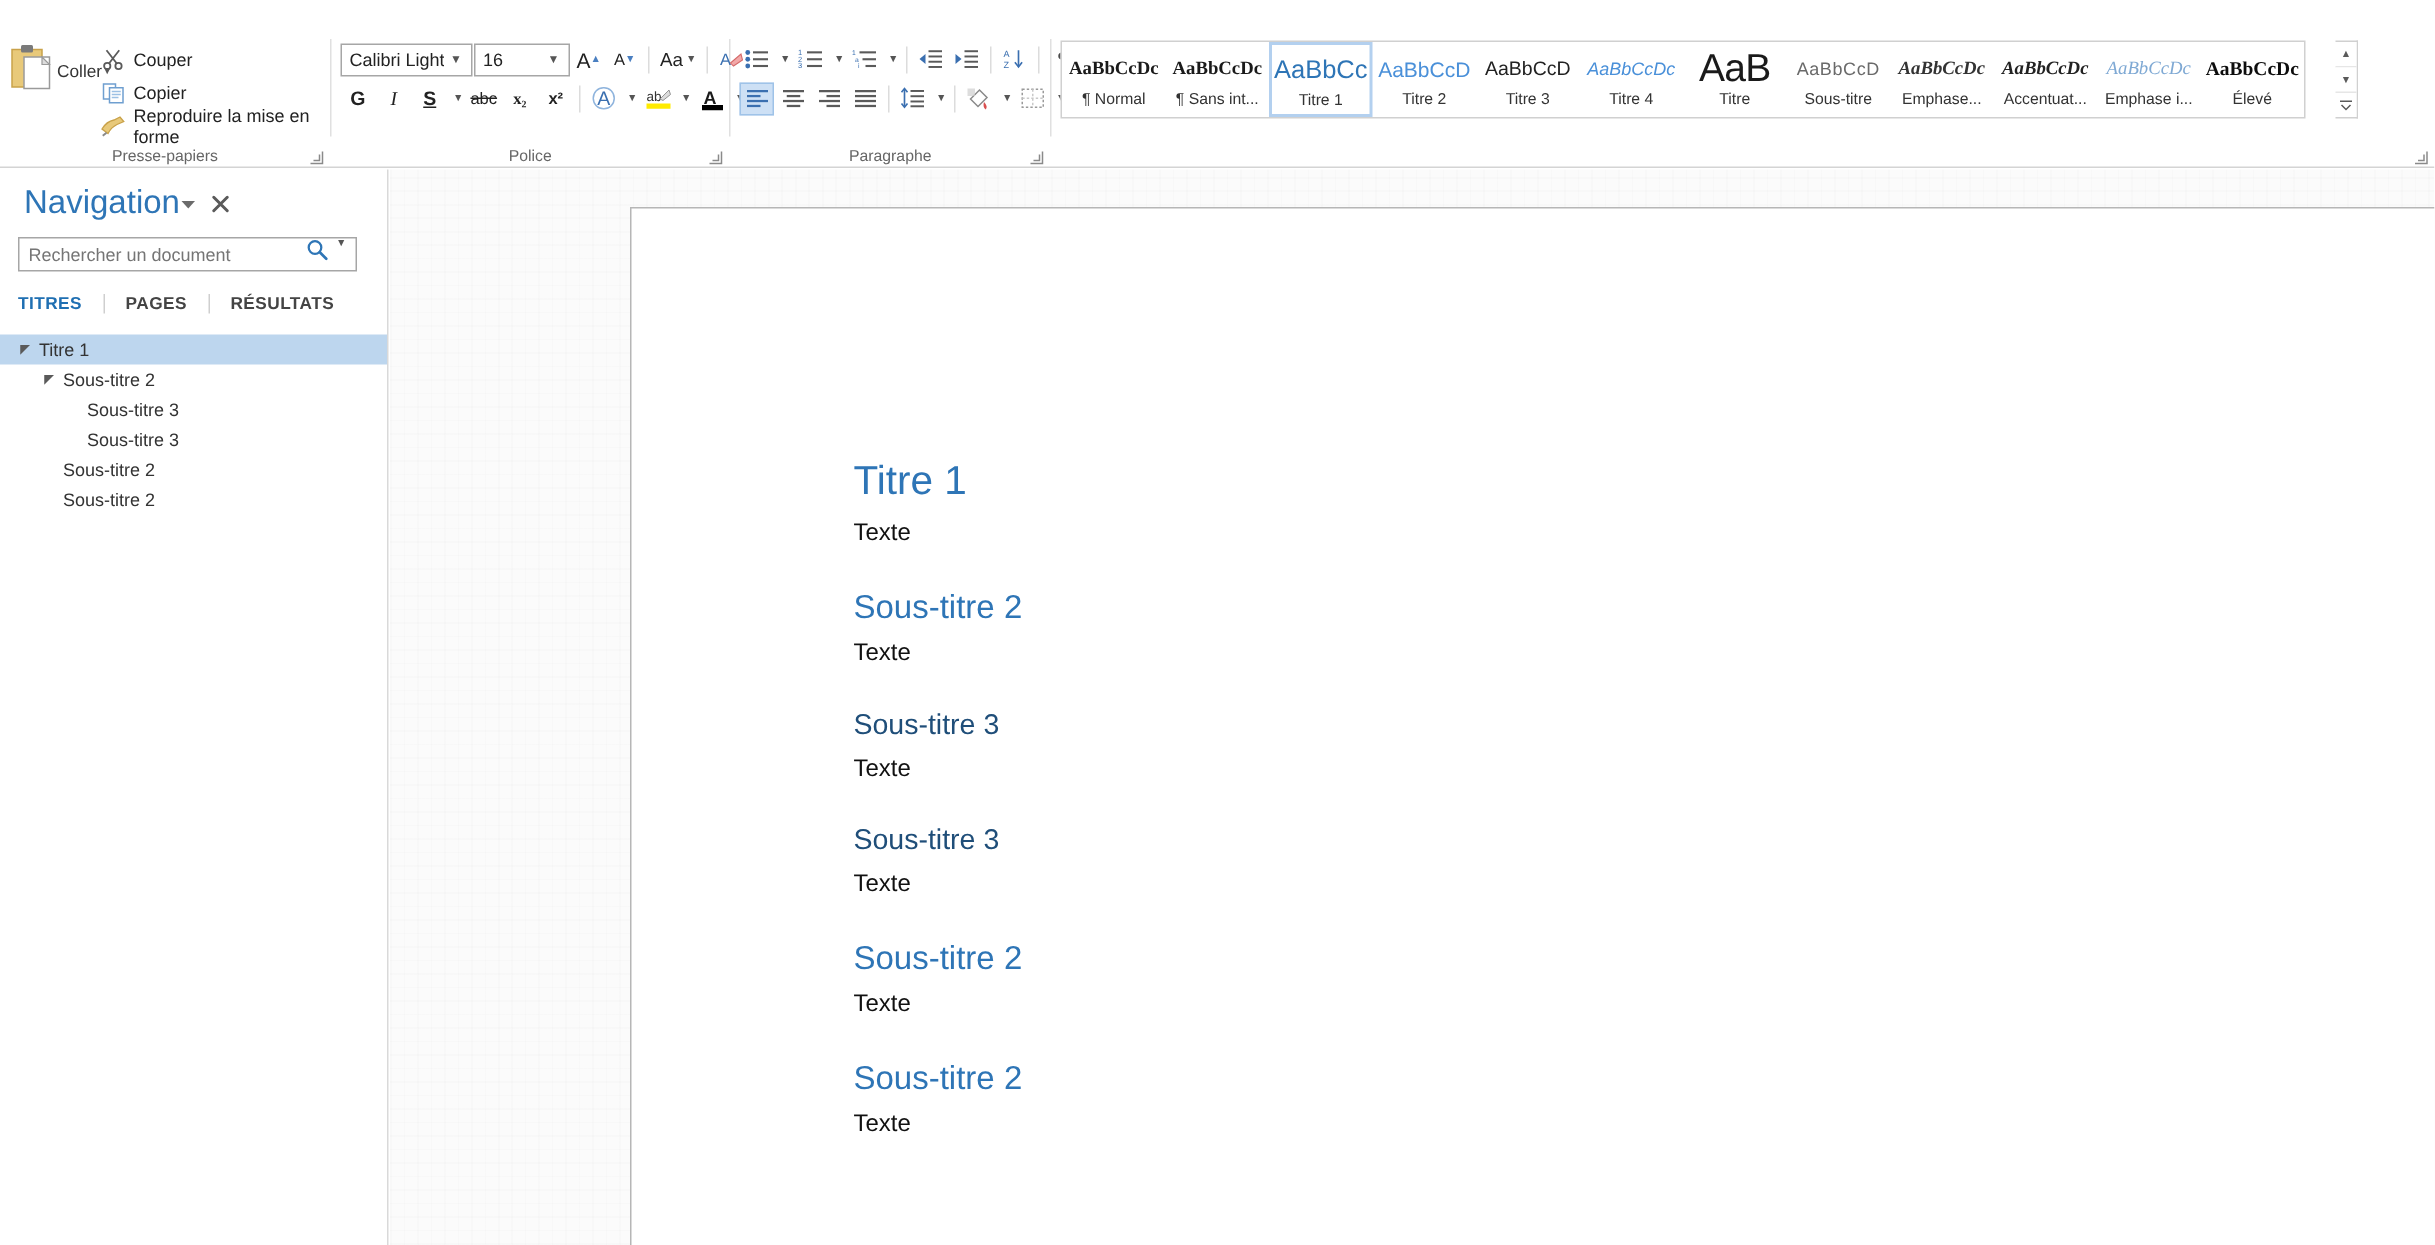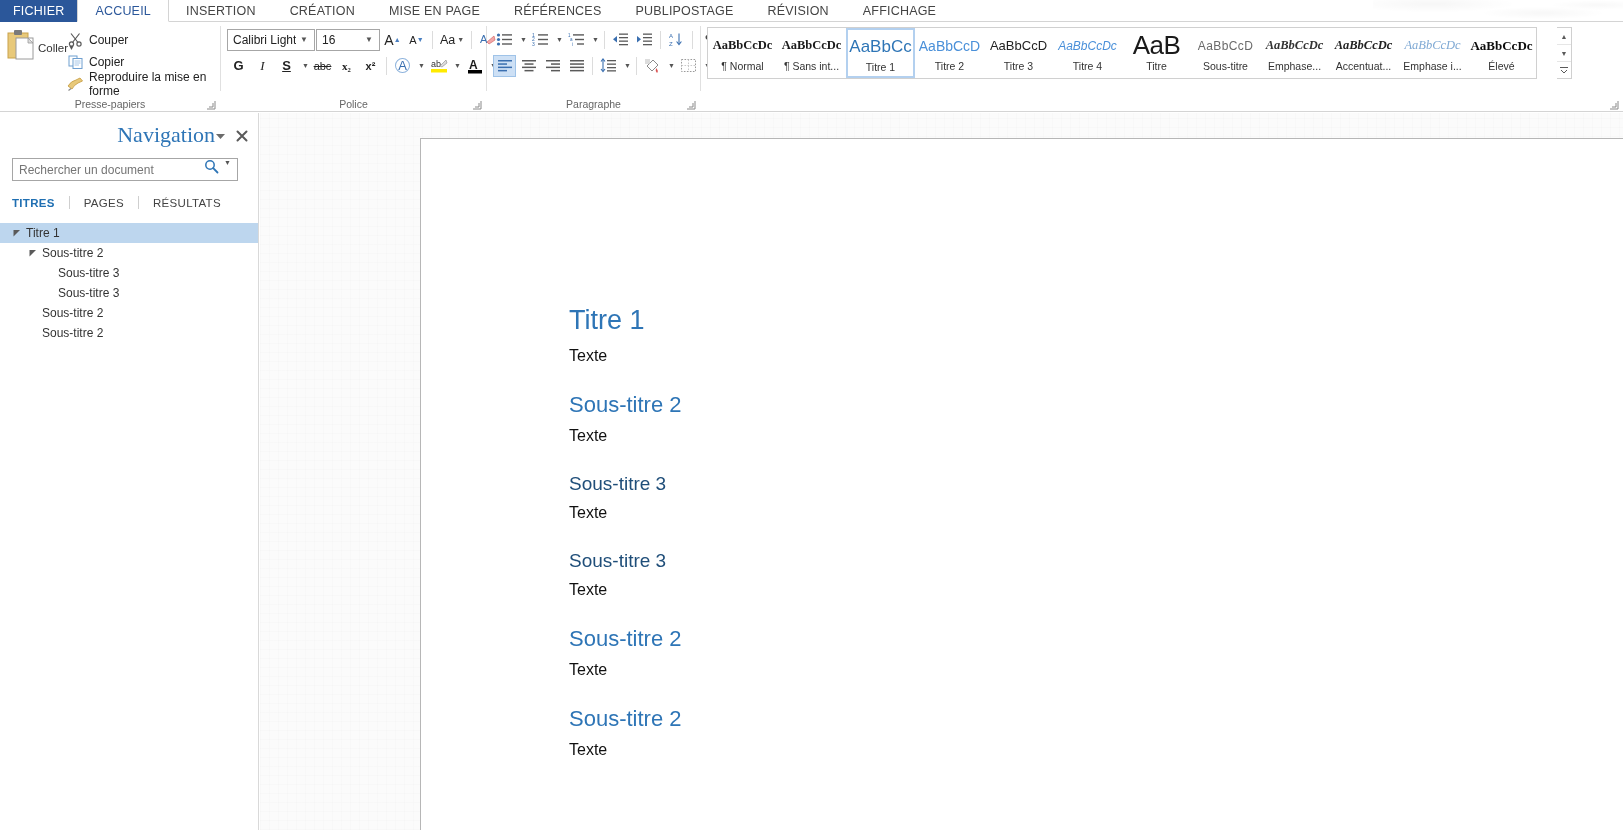--- a/index.html
+++ b/index.html
@@ -136,37 +136,36 @@
   .gsb { flex: 1; display: flex; align-items: center; justify-content: center;
          font-size: 7px; color: #5a5a5a; background: #fff; border-bottom: 1px solid #e6e6e6; }
   .gsb:last-child { border-bottom: none; }
 
   
   .navpane {
     position: absolute; top: 113px; left: 0; width: 259px; height: 717px;
     background: #ffffff; border-right: 1px solid #d9d9d9;
   }
   .nav-head {
-    display: flex; align-items: flex-start; justify-content: flex-end;
+    display: flex; align-items: flex-start; justify-content: flex-start;
     padding: 8px 10px 0 16px;
-    font-family: Liberation Serif, serif;
   }
   .nav-title { font-size: 22px; color: #2e75b6; font-weight: normal; line-height: 28px; }
   .nav-ctrls { display: flex; align-items: center; gap: 10px; padding-top: 9px; }
   .nav-ic { color: #6b6b6b; display: flex; align-items: center; justify-content: center; }
   .nav-search {
     margin: 9px 20px 0 12px; height: 23px; border: 1px solid #a6a6a6; background: #fff;
     display: flex; padding: 0 3px 0 6px;
   }
   .nav-search input {
     flex: 1; border: none; outline: none; font-size: 12px; color: #767676;
     font-family: "Liberation Sans", sans-serif; background: transparent; padding: 0;
   }
   .nav-tabs { display: flex; align-items: center; margin: 15px 0 0 12px; }
-  .ntab { font-size: 11.5px; color: #444; padding: 0 14px; letter-spacing: .3px; }
+  .ntab { font-size: 11.5px; color: #444; padding: 0 14px; letter-spacing: .3px; font-weight: bold; }
   .ntab:first-child { padding-left: 0; }
   .ntab.active { color: #1f6fb2; font-weight: bold; }
   .ntab-sep { width: 1px; height: 13px; background: #cfcfcf; }
   .nav-tree { margin-top: 14px; }
   .tnode {
     display: flex; align-items: center; height: 20px; font-size: 12px; color: #333;
     padding-right: 6px;
   }
   .tnode.sel { background: #bdd6ee; }
   .tnode .tri {
@@ -208,34 +207,20 @@
   .ptext {
     font-size: 16px; color: #111; line-height: 21px; margin: 0 0 22px 0;
   }
   .sp { margin-top: 25px; }
 </style>
 </head>
 <body>
 
 <div id="app">
 
-  <div class="tabbar">
-    <div class="tab-file">FICHIER</div>
-    <div id="tabs-host" style="display:flex;align-items:stretch;">
-        <div class="tab active">ACCUEIL</div>
-        <div class="tab">INSERTION</div>
-        <div class="tab">CRÉATION</div>
-        <div class="tab">MISE EN PAGE</div>
-        <div class="tab">RÉFÉRENCES</div>
-        <div class="tab">PUBLIPOSTAGE</div>
-        <div class="tab">RÉVISION</div>
-        <div class="tab">AFFICHAGE</div>
-      </div>
-    <div class="tabbar-deco"></div>
-  </div>
 
   <div class="ribbon">
 
     <div class="rgroup g-clip">
       <div class="rgroup-body">
         <div class="paste-btn">
           <span>
             <svg width="34" height="34" viewBox="0 0 34 34">
               <rect x="4" y="5" width="20" height="25" fill="#e8c97a" stroke="#c9a24a" stroke-width="1"></rect>
               <rect x="10" y="2" width="8" height="5" rx="1" fill="#7a7a7a"></rect>

